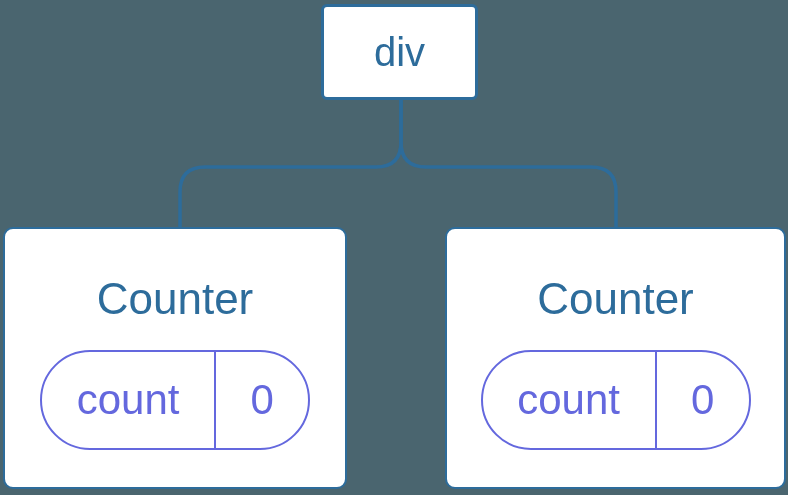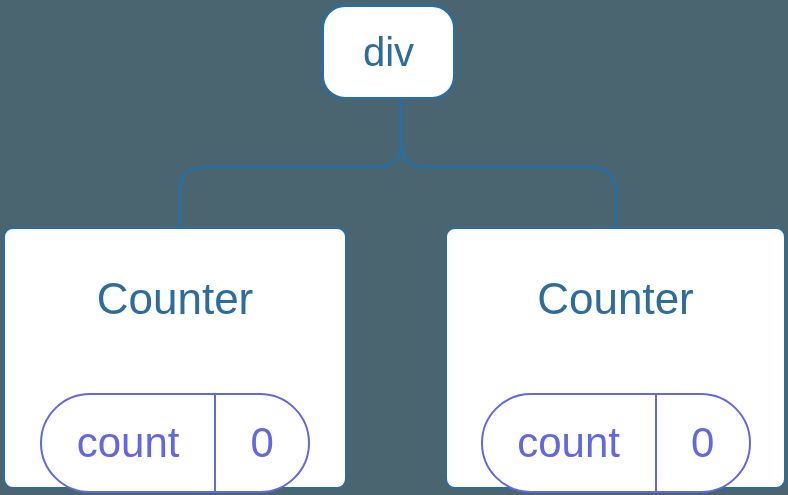--- a/index.html
+++ b/index.html
@@ -26,24 +26,24 @@
     pointer-events: none;
   }
   .connectors path {
     fill: none;
     stroke: var(--blue);
     stroke-width: 3.5;
   }
   .node-root {
     position: absolute;
     left: 321px; top: 4px;
-    width: 135px; height: 96px;
+    width: 157px; height: 96px;
     background: var(--node-fill);
     border: 3px solid var(--blue);
-    border-radius: 24px;
+    border-radius: 6px;
     display: flex; align-items: center; justify-content: center;
     color: var(--blue);
     font-size: 40px;
     font-weight: 500;
   }
   .card {
     position: absolute;
     top: 227px;
     width: 344px; height: 262px;
     background: var(--node-fill);
@@ -66,21 +66,20 @@
     left: 50%; top: 121px;
     transform: translateX(-50%);
     width: 270px; height: 100px;
     border: 2px solid var(--purple);
     border-radius: 50px;
     background: var(--node-fill);
     display: flex;
     overflow: hidden;
     color: var(--purple);
     font-size: 42px;
-    margin-top: 43px;
   }
   .pill-key {
     flex: 0 0 65.5%;
     border-right: 2px solid var(--purple);
     display: flex; align-items: center; justify-content: center;
   }
   .pill-value {
     flex: 1 1 auto;
     display: flex; align-items: center; justify-content: center;
   }

